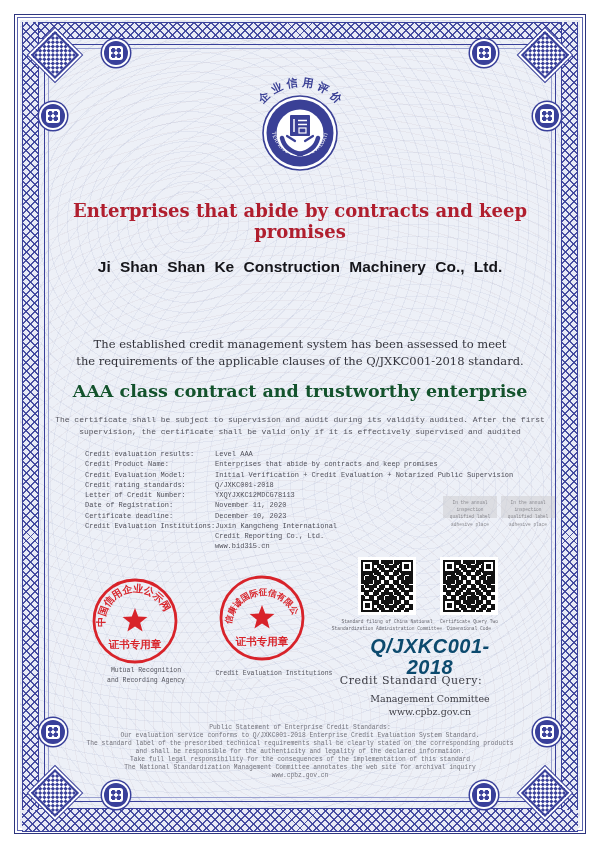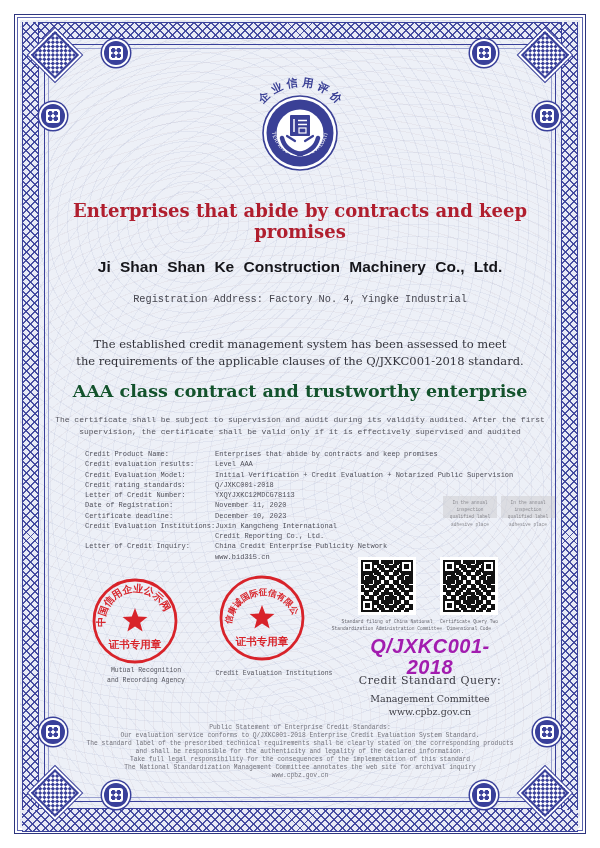--- a/index.html
+++ b/index.html
@@ -71,23 +71,23 @@
   .qr-pat{position:relative;width:100%;height:100%;
     background:
       repeating-conic-gradient(#111 0 25%, transparent 0 50%) 0 0/8px 8px,
       repeating-conic-gradient(#111 0 25%, transparent 0 50%) 3px 5px/10px 10px,
       #fff;}
   .qf{position:absolute;width:13px;height:13px;border:2px solid #111;background:#fff;box-sizing:border-box;}
   .qf::after{content:"";position:absolute;inset:2px;background:#111;}
   .qf-tl{left:0;top:0;} .qf-tr{right:0;top:0;} .qf-bl{left:0;bottom:0;}
   .qr-cap{position:absolute;font-size:4.6px;color:#6a6a72;text-align:center;line-height:1.6;
           font-family:"Liberation Mono","DejaVu Sans Mono",monospace;}
-  .std-code{top:636px;left:350px;width:160px;text-align:center;color:#a21caf;
+  .std-code{top:636px;left:350px;width:160px;text-align:center;color:#0c4a6e;
             font-size:20px;font-weight:bold;font-style:italic;line-height:1.05;letter-spacing:.5px;}
-  .query-h{top:674px;left:330px;width:200px;text-align:center;font-size:11px;color:#3c3c44;letter-spacing:.5px;}
+  .query-h{top:674px;left:311px;width:200px;text-align:center;font-size:11px;color:#3c3c44;letter-spacing:.5px;}
   .committee{top:692px;left:330px;width:200px;text-align:center;font-size:9.5px;color:#3c3c44;line-height:1.4;}
   .footer{top:724px;left:30px;right:30px;text-align:center;font-size:6.3px;color:#73737c;line-height:1.28;}
 </style>
 </head>
 <body>
 
 <div class="paper">
   <div class="tint"></div>
 
   <div class="frame-a"></div>
@@ -150,43 +150,41 @@
         <path d="M57 76 q3 13 19 16" stroke-width="4.5"></path>
         <path d="M93 76 q-3 13 -19 16" stroke-width="4.5"></path>
         <path d="M62 74 l8 5" stroke-width="2.2"></path>
         <path d="M88 74 l-8 5" stroke-width="2.2"></path>
       </g>
     </svg>
 
     <div class="abs ctr serif title-red">Enterprises that abide by contracts and keep promises</div>
     <div class="abs ctr company">Ji Shan Shan Ke Construction Machinery Co., Ltd.</div>
     <div class="abs ctr mono address">
-      <div>Registration Address: Factory No. 4, Yingke Industrial</div>
     </div>
     <div class="abs ctr serif assessment">
       <div>The established credit management system has been assessed to meet</div>
       <div>the requirements of the applicable clauses of the Q/JXKC001-2018 standard.</div>
     </div>
     <div class="abs ctr serif aaa">AAA class contract and trustworthy enterprise</div>
     <div class="abs ctr mono supervision">
       <div>The certificate shall be subject to supervision and audit during its validity audited. After the first</div>
       <div>supervision, the certificate shall be valid only if it is effectively supervised and audited</div>
     </div>
 
     <div class="abs mono details">
+      <div class="drow"><span class="dlabel">Credit evaluation results:</span><span>Level AAA</span></div>
       <div class="drow"><span class="dlabel">Credit Product Name:</span><span>Enterprises that abide by contracts and keep promises</span></div>
-      <div class="drow"><span class="dlabel">Credit evaluation results:</span><span>Level AAA</span></div>
       <div class="drow"><span class="dlabel">Credit Evaluation Model:</span><span>Initial Verification + Credit Evaluation + Notarized Public Supervision</span></div>
       <div class="drow"><span class="dlabel">Credit rating standards:</span><span>Q/JXKC001-2018</span></div>
       <div class="drow"><span class="dlabel">Letter of Credit Number:</span><span>YXQYJXKC12MDCG78113</span></div>
       <div class="drow"><span class="dlabel">Date of Registration:</span><span>November 11, 2020</span></div>
       <div class="drow"><span class="dlabel">Certificate deadline:</span><span>December 10, 2023</span></div>
       <div class="drow"><span class="dlabel">Credit Evaluation Institutions:</span><span>Juxin Kangcheng International</span></div>
       <div class="dval2">Credit Reporting Co., Ltd.</div>
-      <div class="drow"><span class="dlabel">Letter of Credit Inquiry:</span><span>China Credit Enterprise Publicity Network</span></div>
       <div class="dval2">www.bid315.cn</div>
     </div>
 
     <div class="insp" style="left:443px;top:496px;">
       <div>In the annual inspection</div>
       <div>qualified label adhesive place</div>
     </div>
     <div class="insp" style="left:501px;top:496px;">
       <div>In the annual inspection</div>
       <div>qualified label adhesive place</div>

